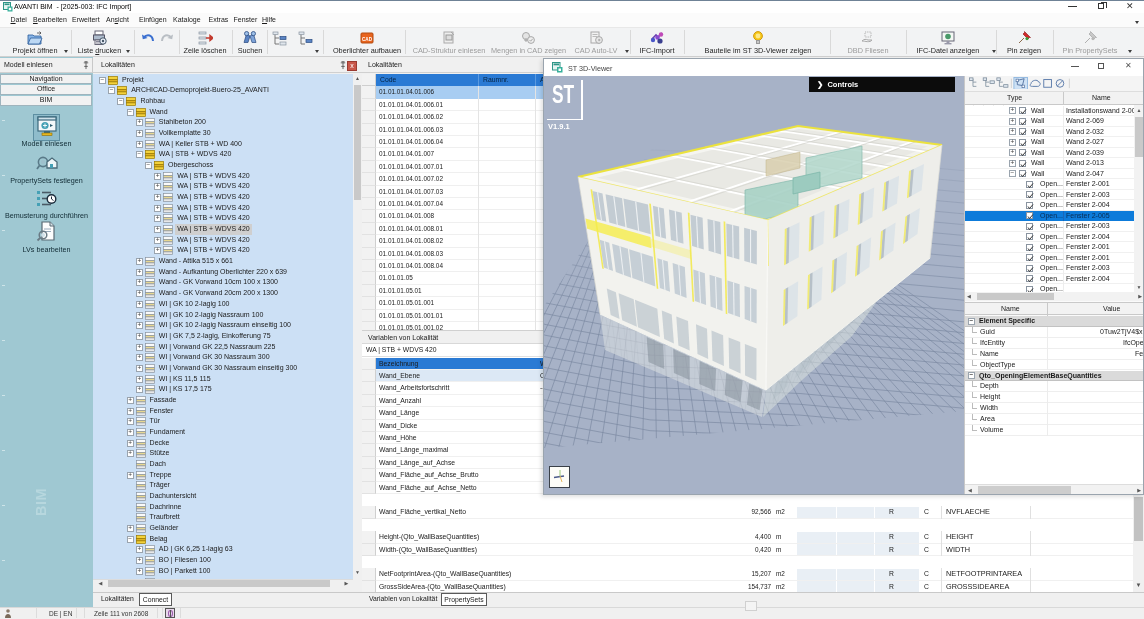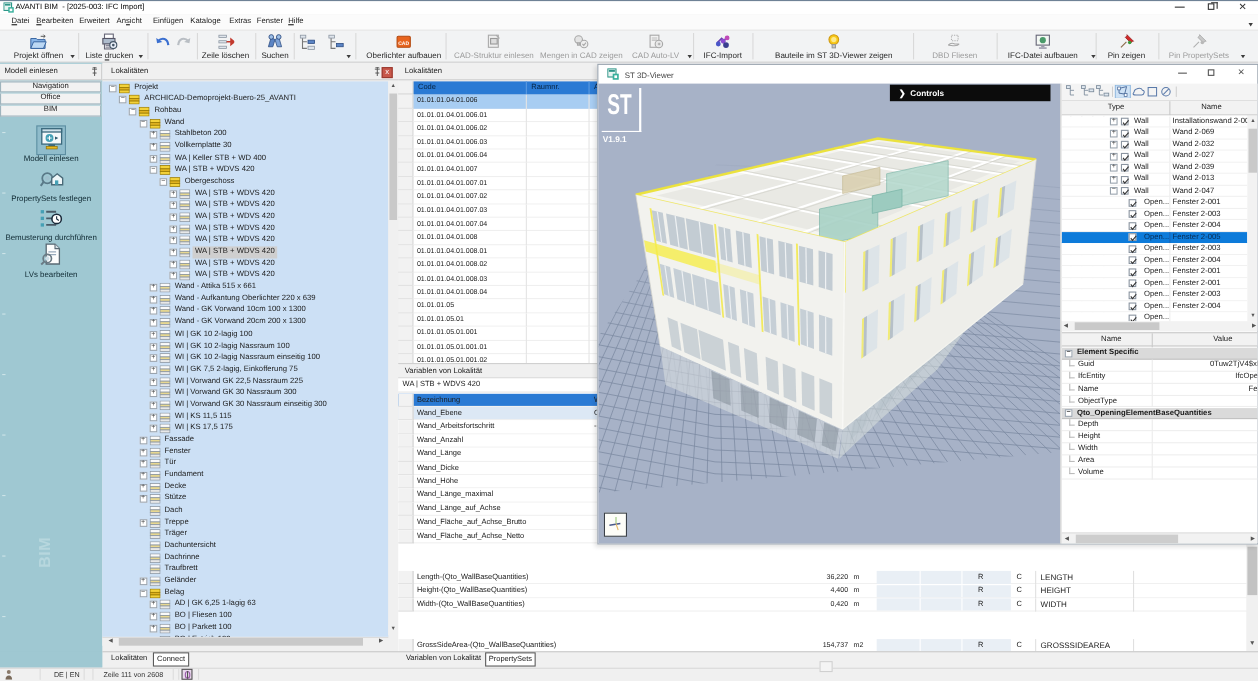--- a/index.html
+++ b/index.html
@@ -172,21 +172,21 @@
       </svg></div>
 <div class="tb-lbl tb-gray" style="top:18px;">DBD Fliesen</div>
   </div>
 <div class="abs" style="left:908px;top:28px;width:80px;height:28px;">
 <div class="abs" style="left:32px;top:2px;width:16px;height:16px;"><svg width="16" height="16" viewBox="0 0 16 16">
         <rect x="2" y="2" width="12" height="9" fill="#f4f8f4" stroke="#667"></rect>
         <circle cx="8" cy="6.5" r="2.8" fill="#4a9a6a"></circle>
         <rect x="6.5" y="11" width="3" height="2" fill="#99a"></rect>
         <rect x="4.5" y="13" width="7" height="1.4" fill="#99a"></rect>
       </svg></div>
-<div class="tb-lbl" style="top:18px;">IFC-Datei aufbauen</div>
+<div class="tb-lbl" style="top:18px;">IFC-Datei anzeigen</div>
   </div>
 <div class="caret" style="left:992px;top:50px;"></div>
 <div class="abs" style="left:999px;top:28px;width:50px;height:28px;">
 <div class="abs" style="left:17px;top:2px;width:16px;height:16px;"><svg width="16" height="16" viewBox="0 0 16 16">
         <path d="M3 13 L8 8" stroke="#8a6a4a" stroke-width="1"></path>
         <path d="M7 4 l5 5 l1.5-1.5 l1 0 l-6-6 l0 1 z" fill="#d02a2a" stroke="#8a1010" stroke-width="0.6"></path>
         <circle cx="11" cy="8.6" r="1.6" fill="#3a9a3a"></circle>
       </svg></div>
 <div class="tb-lbl" style="top:18px;">Pin zeigen</div>
   </div>
@@ -806,31 +806,31 @@
 <span style="position:absolute;left:17px;top:0;">Wand_Länge_auf_Achse</span>
 </div>
 <div class="vrow" style="left:0;top:112.2px;width:782px;background:#fff;border-bottom:1px solid #f0f0f0;">
 <div class="abs" style="left:0;top:0;width:14px;height:12.4px;background:#f2f2f2;border-right:1px solid #cfcfcf;border-bottom:1px solid #e2e2e2;"></div>
 <span style="position:absolute;left:17px;top:0;">Wand_Fläche_auf_Achse_Brutto</span>
 </div>
 <div class="vrow" style="left:0;top:124.6px;width:782px;background:#fff;border-bottom:1px solid #f0f0f0;">
 <div class="abs" style="left:0;top:0;width:14px;height:12.4px;background:#f2f2f2;border-right:1px solid #cfcfcf;border-bottom:1px solid #e2e2e2;"></div>
 <span style="position:absolute;left:17px;top:0;">Wand_Fläche_auf_Achse_Netto</span>
 </div>
-<div class="vrow" style="left:0;top:161.8px;width:782px;background:#fff;border-bottom:1px solid #f0f0f0;">
+<div class="vrow" style="left:0;top:149.4px;width:782px;background:#fff;border-bottom:1px solid #f0f0f0;">
 <div class="abs" style="left:0;top:0;width:14px;height:12.4px;background:#f2f2f2;border-right:1px solid #cfcfcf;border-bottom:1px solid #e2e2e2;"></div>
-<span style="position:absolute;left:17px;top:0;">Length-(Qto_WallBaseQuantities)</span>
-<span style="position:absolute;left:280px;width:129px;top:0;text-align:right;font-size:6.4px;">36,220</span>
-<span style="position:absolute;left:414px;top:0;font-size:6.4px;">m</span>
+<span style="position:absolute;left:17px;top:0;">Wand_Fläche_vertikal_Netto</span>
+<span style="position:absolute;left:280px;width:129px;top:0;text-align:right;font-size:6.4px;">92,566</span>
+<span style="position:absolute;left:414px;top:0;font-size:6.4px;">m2</span>
 <div class="abs" style="left:435px;top:0.5px;width:122px;height:11.4px;background:#e9eff5;"></div>
 <div class="abs" style="left:474px;top:0.5px;width:1px;height:11.4px;background:#fff;"></div>
 <div class="abs" style="left:512px;top:0.5px;width:1px;height:11.4px;background:#fff;"></div>
 <span style="position:absolute;left:527px;top:0;">R</span>
 <span style="position:absolute;left:562px;top:0;">C</span>
-<span style="position:absolute;left:584px;top:0;font-size:7.3px;">LENGTH</span>
+<span style="position:absolute;left:584px;top:0;font-size:7.3px;">NVFLAECHE</span>
 <div class="abs" style="left:579px;top:0;width:1px;height:12.4px;background:#e0e0e0;"></div>
 <div class="abs" style="left:668px;top:0;width:1px;height:12.4px;background:#e0e0e0;"></div>
 </div>
 <div class="vrow" style="left:0;top:174.2px;width:782px;background:#fff;border-bottom:1px solid #f0f0f0;">
 <div class="abs" style="left:0;top:0;width:14px;height:12.4px;background:#f2f2f2;border-right:1px solid #cfcfcf;border-bottom:1px solid #e2e2e2;"></div>
 <span style="position:absolute;left:17px;top:0;">Height-(Qto_WallBaseQuantities)</span>
 <span style="position:absolute;left:280px;width:129px;top:0;text-align:right;font-size:6.4px;">4,400</span>
 <span style="position:absolute;left:414px;top:0;font-size:6.4px;">m</span>
 <div class="abs" style="left:435px;top:0.5px;width:122px;height:11.4px;background:#e9eff5;"></div>
 <div class="abs" style="left:474px;top:0.5px;width:1px;height:11.4px;background:#fff;"></div>
@@ -845,20 +845,34 @@
 <div class="abs" style="left:0;top:0;width:14px;height:12.4px;background:#f2f2f2;border-right:1px solid #cfcfcf;border-bottom:1px solid #e2e2e2;"></div>
 <span style="position:absolute;left:17px;top:0;">Width-(Qto_WallBaseQuantities)</span>
 <span style="position:absolute;left:280px;width:129px;top:0;text-align:right;font-size:6.4px;">0,420</span>
 <span style="position:absolute;left:414px;top:0;font-size:6.4px;">m</span>
 <div class="abs" style="left:435px;top:0.5px;width:122px;height:11.4px;background:#e9eff5;"></div>
 <div class="abs" style="left:474px;top:0.5px;width:1px;height:11.4px;background:#fff;"></div>
 <div class="abs" style="left:512px;top:0.5px;width:1px;height:11.4px;background:#fff;"></div>
 <span style="position:absolute;left:527px;top:0;">R</span>
 <span style="position:absolute;left:562px;top:0;">C</span>
 <span style="position:absolute;left:584px;top:0;font-size:7.3px;">WIDTH</span>
+<div class="abs" style="left:579px;top:0;width:1px;height:12.4px;background:#e0e0e0;"></div>
+<div class="abs" style="left:668px;top:0;width:1px;height:12.4px;background:#e0e0e0;"></div>
+</div>
+<div class="vrow" style="left:0;top:211.4px;width:782px;background:#fff;border-bottom:1px solid #f0f0f0;">
+<div class="abs" style="left:0;top:0;width:14px;height:12.4px;background:#f2f2f2;border-right:1px solid #cfcfcf;border-bottom:1px solid #e2e2e2;"></div>
+<span style="position:absolute;left:17px;top:0;">NetFootprintArea-(Qto_WallBaseQuantities)</span>
+<span style="position:absolute;left:280px;width:129px;top:0;text-align:right;font-size:6.4px;">15,207</span>
+<span style="position:absolute;left:414px;top:0;font-size:6.4px;">m2</span>
+<div class="abs" style="left:435px;top:0.5px;width:122px;height:11.4px;background:#e9eff5;"></div>
+<div class="abs" style="left:474px;top:0.5px;width:1px;height:11.4px;background:#fff;"></div>
+<div class="abs" style="left:512px;top:0.5px;width:1px;height:11.4px;background:#fff;"></div>
+<span style="position:absolute;left:527px;top:0;">R</span>
+<span style="position:absolute;left:562px;top:0;">C</span>
+<span style="position:absolute;left:584px;top:0;font-size:7.3px;">NETFOOTPRINTAREA</span>
 <div class="abs" style="left:579px;top:0;width:1px;height:12.4px;background:#e0e0e0;"></div>
 <div class="abs" style="left:668px;top:0;width:1px;height:12.4px;background:#e0e0e0;"></div>
 </div>
 <div class="vrow" style="left:0;top:223.8px;width:782px;background:#fff;border-bottom:1px solid #f0f0f0;">
 <div class="abs" style="left:0;top:0;width:14px;height:12.4px;background:#f2f2f2;border-right:1px solid #cfcfcf;border-bottom:1px solid #e2e2e2;"></div>
 <span style="position:absolute;left:17px;top:0;">GrossSideArea-(Qto_WallBaseQuantities)</span>
 <span style="position:absolute;left:280px;width:129px;top:0;text-align:right;font-size:6.4px;">154,737</span>
 <span style="position:absolute;left:414px;top:0;font-size:6.4px;">m2</span>
 <div class="abs" style="left:435px;top:0.5px;width:122px;height:11.4px;background:#e9eff5;"></div>
 <div class="abs" style="left:474px;top:0.5px;width:1px;height:11.4px;background:#fff;"></div>

